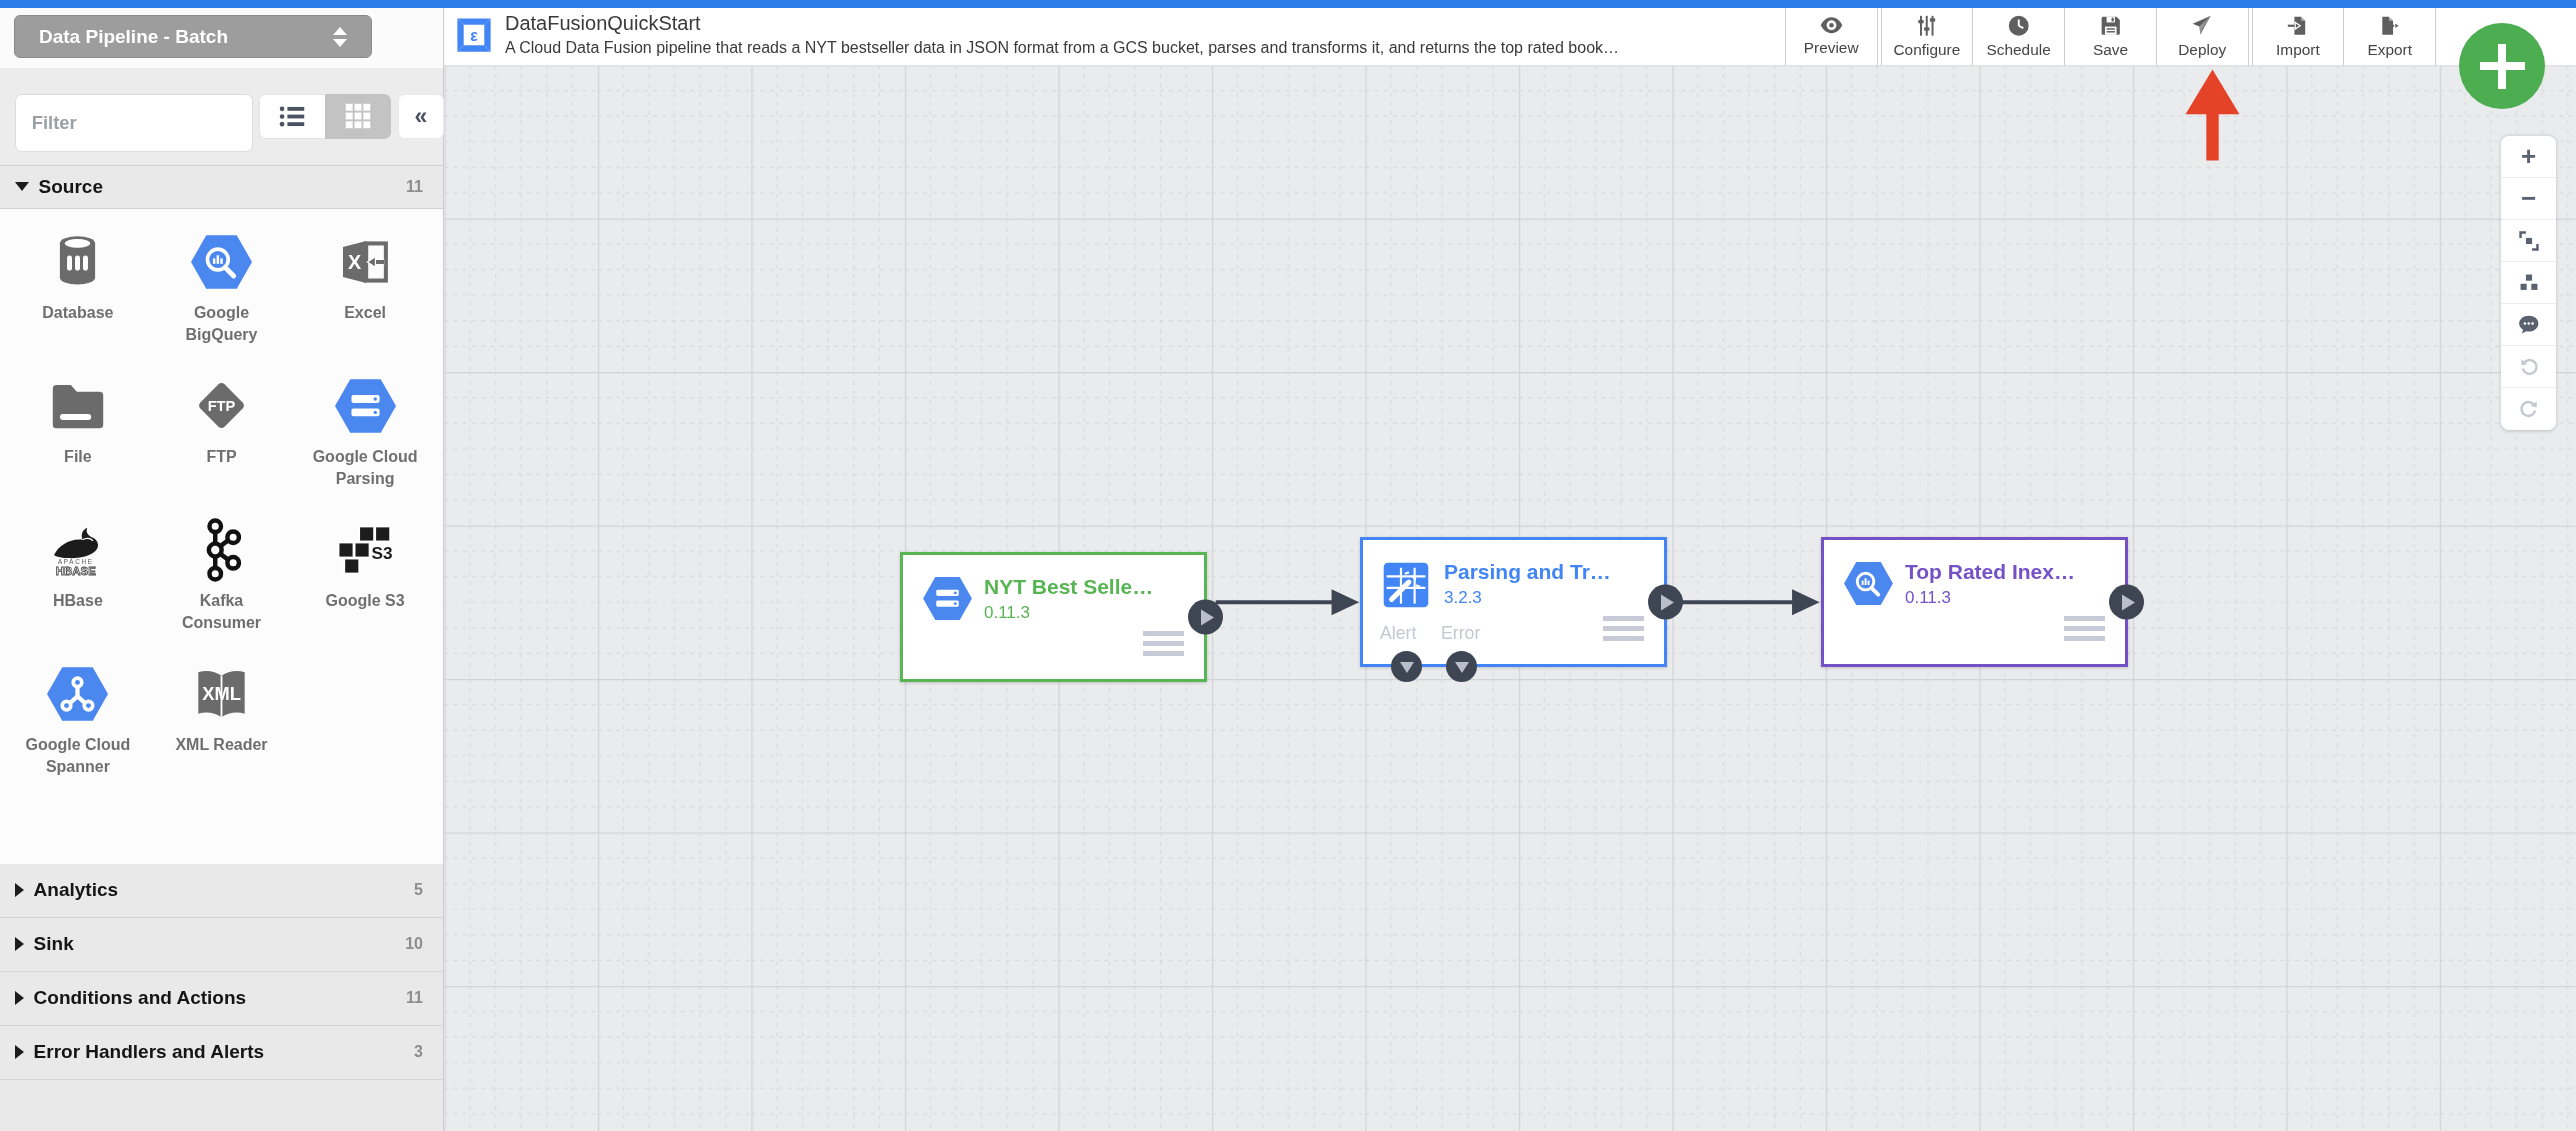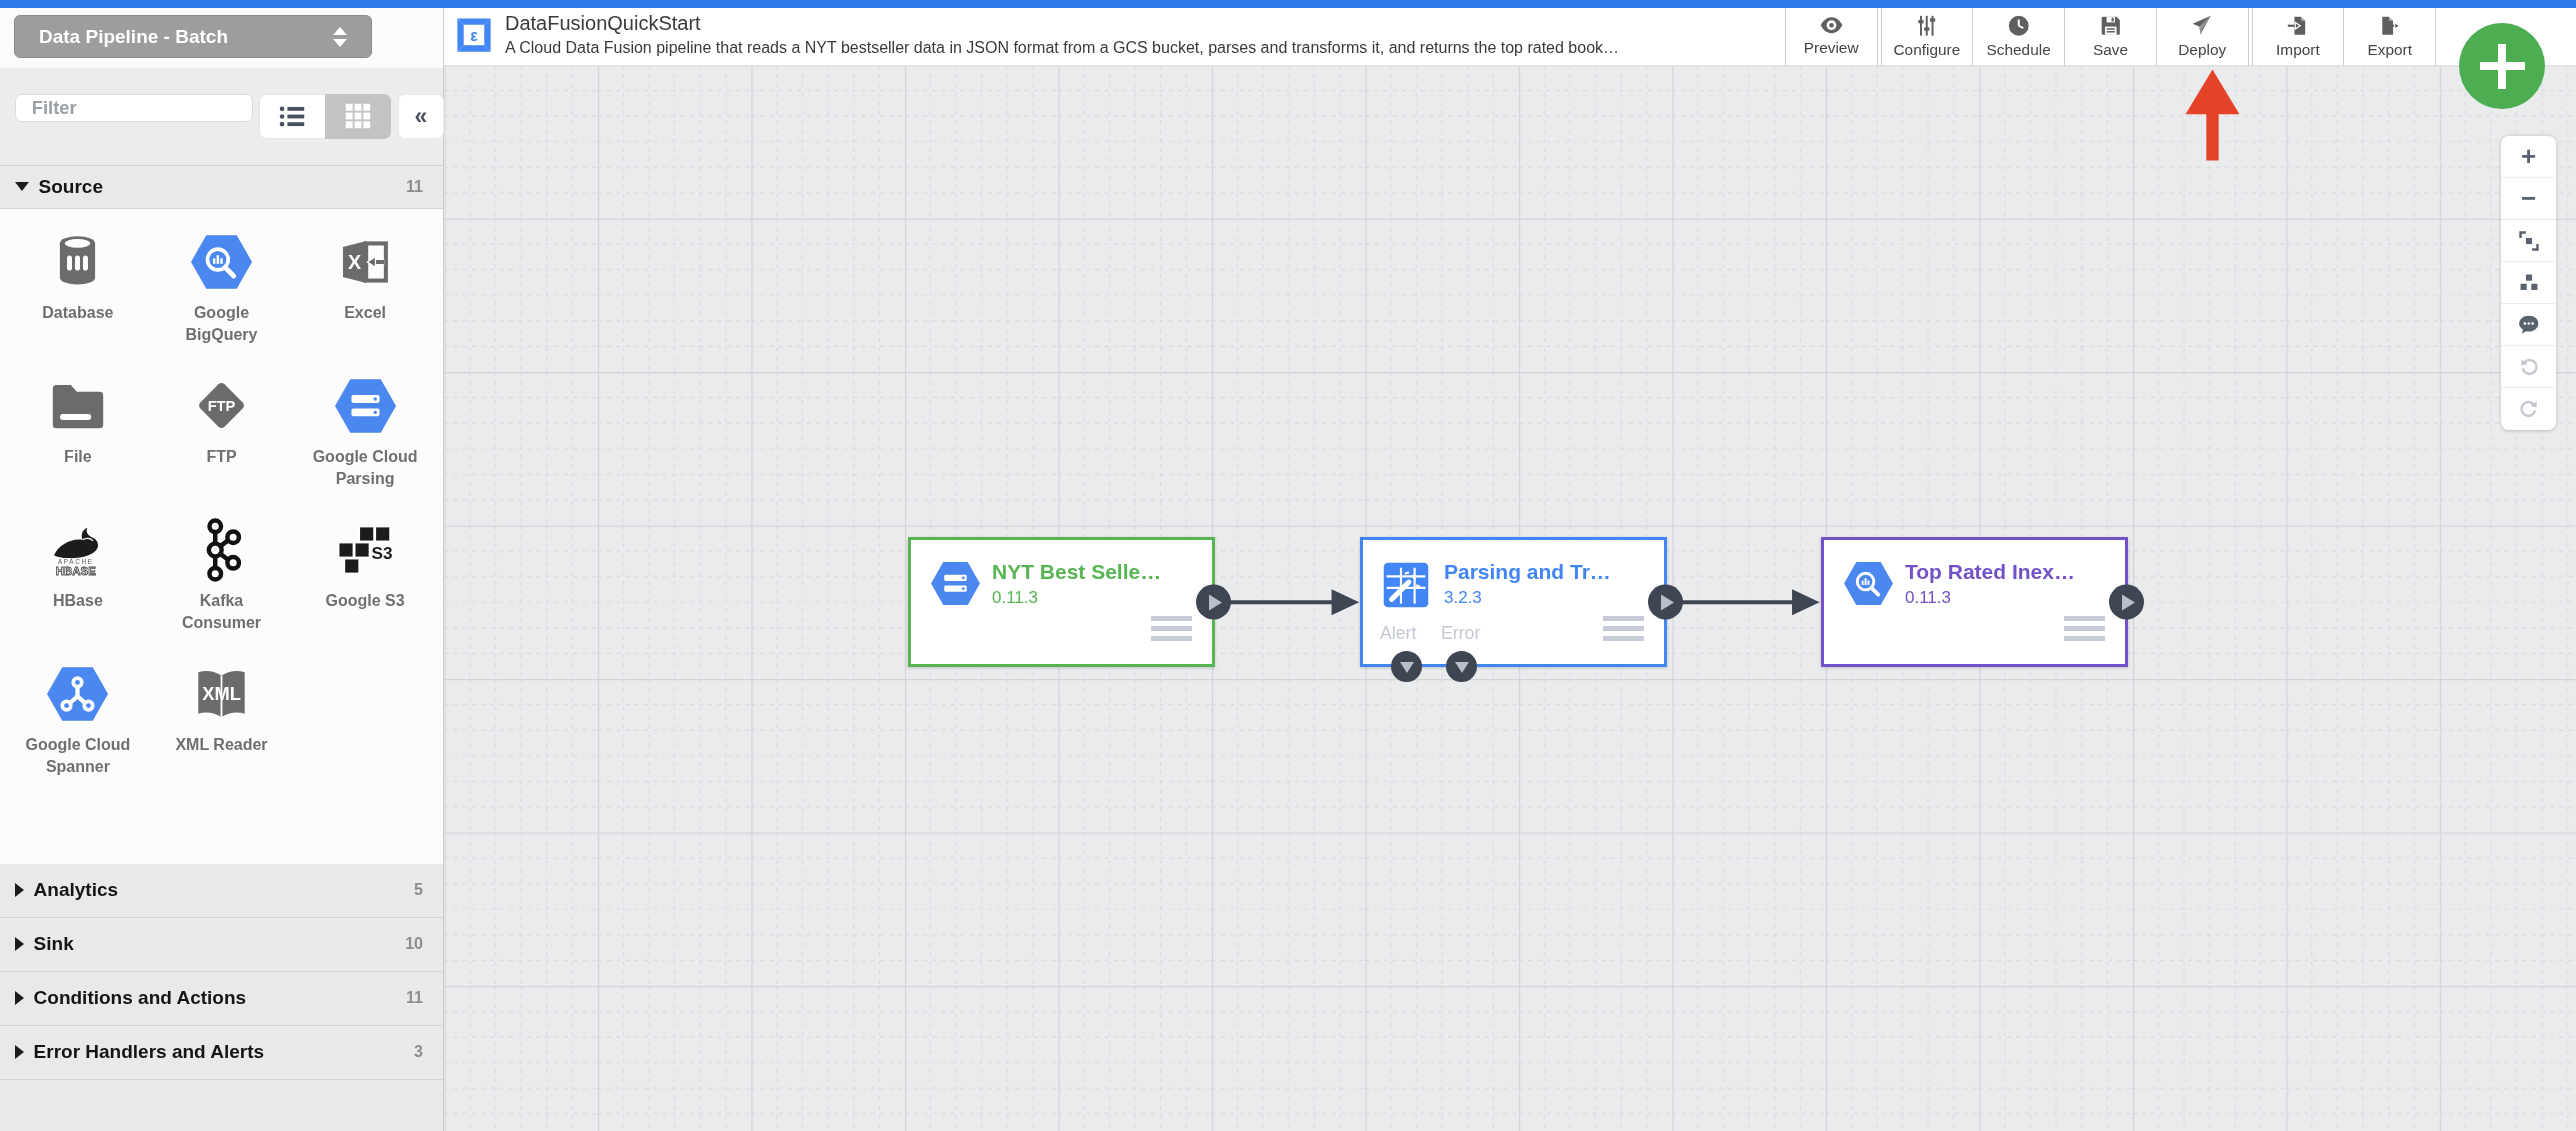--- a/index.html
+++ b/index.html
@@ -15,21 +15,21 @@
   .sidebar-top { position:absolute; left:0; top:0; width:100%; height:60px; background:#fbfbfb; }
   .pipeline-select { position:absolute; left:14px; top:7.7px; width:358px; height:43px;
     background:#9d9d9d; border:1.5px solid #8a8a8a; border-radius:6.1px;
     display:flex; align-items:center; padding:0 24px; cursor:pointer; }
   .pipeline-select .lbl { color:#ffffff; font-size:19px; font-weight:700; flex:1; }
   .updown { display:flex; flex-direction:column; gap:3.8px; align-items:center; }
   .updown .t-up { width:0;height:0;border-left:7px solid transparent;border-right:7px solid transparent;border-bottom:8.4px solid #ffffff;}
   .updown .t-dn { width:0;height:0;border-left:7px solid transparent;border-right:7px solid transparent;border-top:8.4px solid #ffffff;}
 
   .filter-row { position:absolute; left:0; top:60px; width:100%; height:97px; background:#ececec; }
-  .filter-input { position:absolute; left:15.4px; top:26px; width:238px; height:28px;
+  .filter-input { position:absolute; left:15.4px; top:26px; width:238px; height:58px;
     border:1.5px solid #dcdcdc; border-radius:7px; background:#ffffff; font-size:18.4px;
     padding:0 15.4px; color:#333; font-family:"Liberation Sans",sans-serif; outline:none;}
   .filter-input::placeholder { color:#9aa0a6; font-weight:700; }
   .view-toggle { position:absolute; left:259px; top:26px; width:132px; height:45px;
     border-radius:7px; overflow:hidden; display:flex; box-shadow:0 0 0 0.8px #dcdcdc inset; background:#fff;}
   .view-btn { flex:1; display:flex; align-items:center; justify-content:center; cursor:pointer; }
   .view-btn.active { background:#c3c3c3; }
   .collapse-btn { position:absolute; left:398px; top:26px; width:46px; height:45px; background:#ffffff;
     border-radius:7px; box-shadow:0 0 0 0.8px #e2e2e2 inset; display:flex; align-items:center; justify-content:center;
     font-size:23px; color:#4a5160; font-weight:700; cursor:pointer;}
@@ -467,21 +467,21 @@
     <rect width="2777" height="1389" fill="url(#gp)"></rect>
   </svg>
 
   <svg class="wires" width="2132" height="1066" viewBox="0 0 2777 1389">
     <line x1="1005" y1="700" x2="1158" y2="700" stroke="#3e4553" stroke-width="5"></line>
     <polygon points="1192,700 1156,683 1156,717" fill="#3e4553"></polygon>
     <line x1="1605" y1="700" x2="1758" y2="700" stroke="#3e4553" stroke-width="5"></line>
     <polygon points="1792,700 1756,683 1756,717" fill="#3e4553"></polygon>
   </svg>
 
-  <div class="node" style="left: 456px; top: 472px; border-color: rgb(88, 181, 83); margin-left: 8px;">
+  <div class="node" style="left: 456px; top: 487px; border-color: rgb(88, 181, 83);">
     <span class="nicon">
       <svg width="49" height="43" viewBox="0 0 100 88">
         <polygon points="0,44 25,0 75,0 100,44 75,88 25,88" fill="#4a87ee"></polygon>
         <rect x="27" y="26" width="46" height="13" rx="3" fill="#ffffff"></rect>
         <rect x="27" y="48" width="46" height="13" rx="3" fill="#ffffff"></rect>
         <circle cx="66" cy="32.5" r="2.8" fill="#4a87ee"></circle>
           <circle cx="66" cy="54.5" r="2.8" fill="#4a87ee"></circle>
       </svg>
     </span>
     <div class="ntitle" style="color: rgb(88, 181, 83);">NYT Best Selle…</div>

